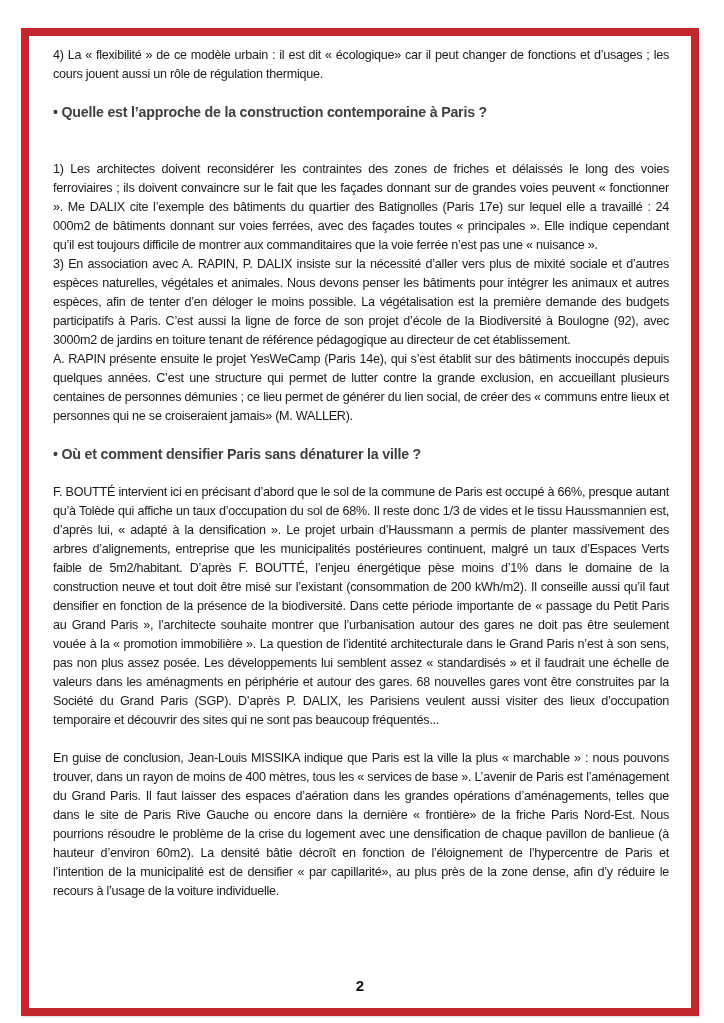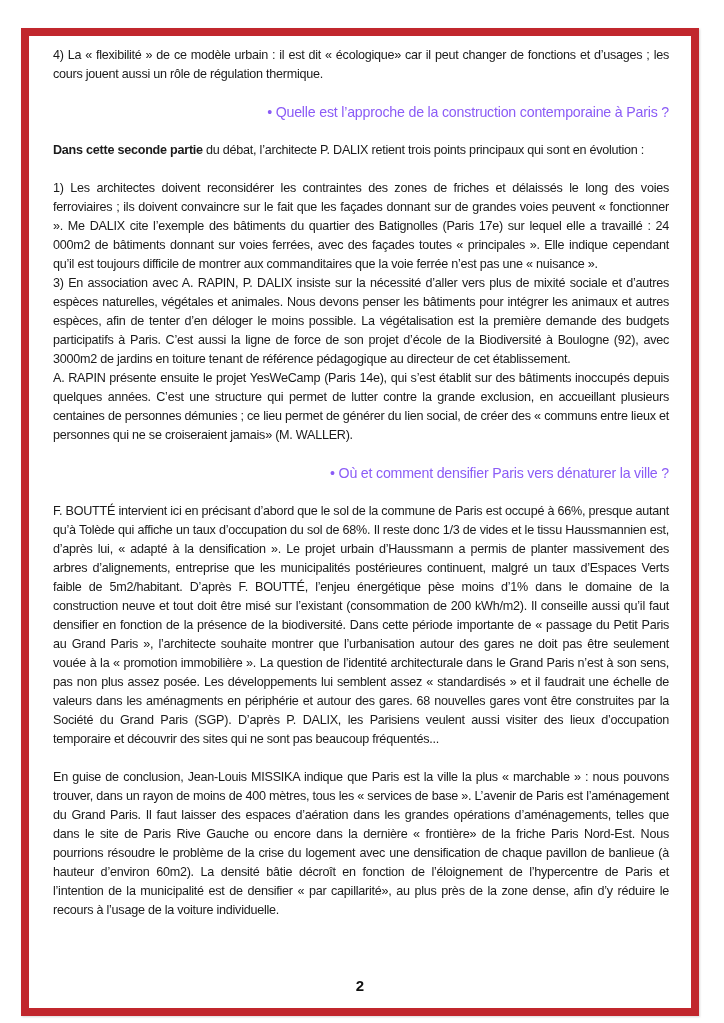--- a/index.html
+++ b/index.html
@@ -18,25 +18,25 @@
     font-family: "Liberation Sans", sans-serif;
     font-size: 12.6px;
     line-height: 19px;
     color: #1a1a1a;
     text-align: justify;
     letter-spacing: -0.25px;
   }
   p { margin: 0; }
   .gap { height: 19px; }
   .heading {
-    font-weight: normal;
+    font-weight: bold;
     font-size: 14.2px;
-    color: #8b5cf6;
+    color: #404040;
     letter-spacing: -0.2px;
-    text-align: right;
+    text-align: left;
   }
   .bold { font-weight: bold; }
   .page-number {
     position: absolute;
     left: 0; right: 0; bottom: 14px;
     text-align: center;
     font-family: "Liberation Sans", sans-serif;
     font-weight: bold;
     font-size: 15px;
     color: #111;
@@ -44,26 +44,25 @@
 </style>
 </head>
 <body>
 
 <div class="frame" style="border-color: rgb(193, 39, 45);">
   <div class="content">
     <p>4) La « flexibilité » de ce modèle urbain : il est dit « écologique» car il peut changer de fonctions et d’usages ; les cours jouent aussi un rôle de régulation thermique.</p>
     <div class="gap"></div>
     <p class="heading">• Quelle est l’approche de la construction contemporaine à Paris ?</p>
     <div class="gap"></div>
-    <p><span class="bold">Dans cette seconde partie</span><span> du débat, l’architecte P. DALIX retient trois points principaux qui sont en évolution :</span></p>
     <div class="gap"></div>
     <p> 1) Les architectes doivent reconsidérer les contraintes des zones de friches et délaissés le long des voies ferroviaires ; ils doivent convaincre sur le fait que les façades donnant sur de grandes voies peuvent « fonctionner ». Me DALIX cite l’exemple des bâtiments du quartier des Batignolles (Paris 17e) sur lequel elle a travaillé : 24 000m2 de bâtiments donnant sur voies ferrées, avec des façades toutes « principales ». Elle indique cependant qu’il est toujours difficile de montrer aux commanditaires que la voie ferrée n’est pas une « nuisance ».</p>
     <p>3) En association avec A. RAPIN, P. DALIX insiste sur la nécessité d’aller vers plus de mixité sociale et d’autres espèces naturelles, végétales et animales. Nous devons penser les bâtiments pour intégrer les animaux et autres espèces, afin de tenter d’en déloger le moins possible. La végétalisation est la première demande des budgets participatifs à Paris. C’est aussi la ligne de force de son projet d’école de la Biodiversité à Boulogne (92), avec 3000m2 de jardins en toiture tenant de référence pédagogique au directeur de cet établissement.</p>
     <p>A. RAPIN présente ensuite le projet YesWeCamp (Paris 14e), qui s’est établit sur des bâtiments inoccupés depuis quelques années. C’est une structure qui permet de lutter contre la grande exclusion, en accueillant plusieurs centaines de personnes démunies ; ce lieu permet de générer du lien social, de créer des « communs entre lieux et personnes qui ne se croiseraient jamais» (M. WALLER).</p>
     <div class="gap"></div>
-    <p class="heading">• Où et comment densifier Paris vers dénaturer la ville ?</p>
+    <p class="heading">• Où et comment densifier Paris sans dénaturer la ville ?</p>
     <div class="gap"></div>
     <p>F. BOUTTÉ intervient ici en précisant d’abord que le sol de la commune de Paris est occupé à 66%, presque autant qu’à Tolède qui affiche un taux d’occupation du sol de 68%. Il reste donc 1/3 de vides et le tissu Haussmannien est, d’après lui, « adapté à la densification ». Le projet urbain d’Haussmann a permis de planter massivement des arbres d’alignements, entreprise que les municipalités postérieures continuent, malgré un taux d’Espaces Verts faible de 5m2/habitant. D’après F. BOUTTÉ, l’enjeu énergétique pèse moins d’1% dans le domaine de la construction neuve et tout doit être misé sur l’existant (consommation de 200 kWh/m2). Il conseille aussi qu’il faut densifier en fonction de la présence de la biodiversité. Dans cette période importante de « passage du Petit Paris au Grand Paris », l’architecte souhaite montrer que l’urbanisation autour des gares ne doit pas être seulement vouée à la « promotion immobilière ». La question de l’identité architecturale dans le Grand Paris n’est à son sens, pas non plus assez posée. Les développements lui semblent assez « standardisés » et il faudrait une échelle de valeurs dans les aménagments en périphérie et autour des gares. 68 nouvelles gares vont être construites par la Société du Grand Paris (SGP). D’après P. DALIX, les Parisiens veulent aussi visiter des lieux d’occupation temporaire et découvrir des sites qui ne sont pas beaucoup fréquentés...</p>
     <div class="gap"></div>
     <p>En guise de conclusion, Jean-Louis MISSIKA indique que Paris est la ville la plus « marchable » : nous pouvons trouver, dans un rayon de moins de 400 mètres, tous les « services de base ». L’avenir de Paris est l’aménagement du Grand Paris. Il faut laisser des espaces d’aération dans les grandes opérations d’aménagements, telles que dans le site de Paris Rive Gauche ou encore dans la dernière « frontière» de la friche Paris Nord-Est. Nous pourrions résoudre le problème de la crise du logement avec une densification de chaque pavillon de banlieue (à hauteur d’environ 60m2). La densité bâtie décroît en fonction de l’éloignement de l’hypercentre de Paris et l’intention de la municipalité est de densifier « par capillarité», au plus près de la zone dense, afin d’y réduire le recours à l’usage de la voiture individuelle.</p>
   </div>
   <div class="page-number">2</div>
 </div>
 
 </body></html>

